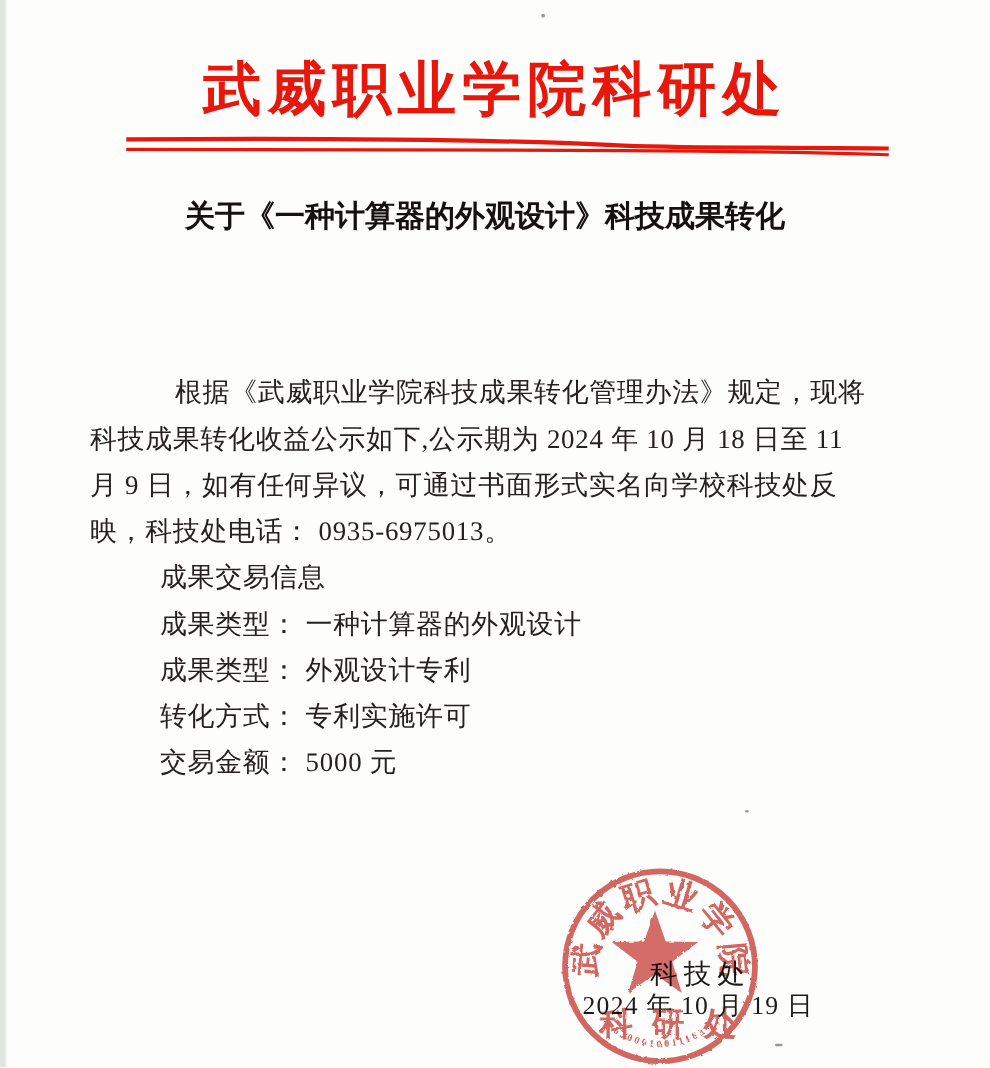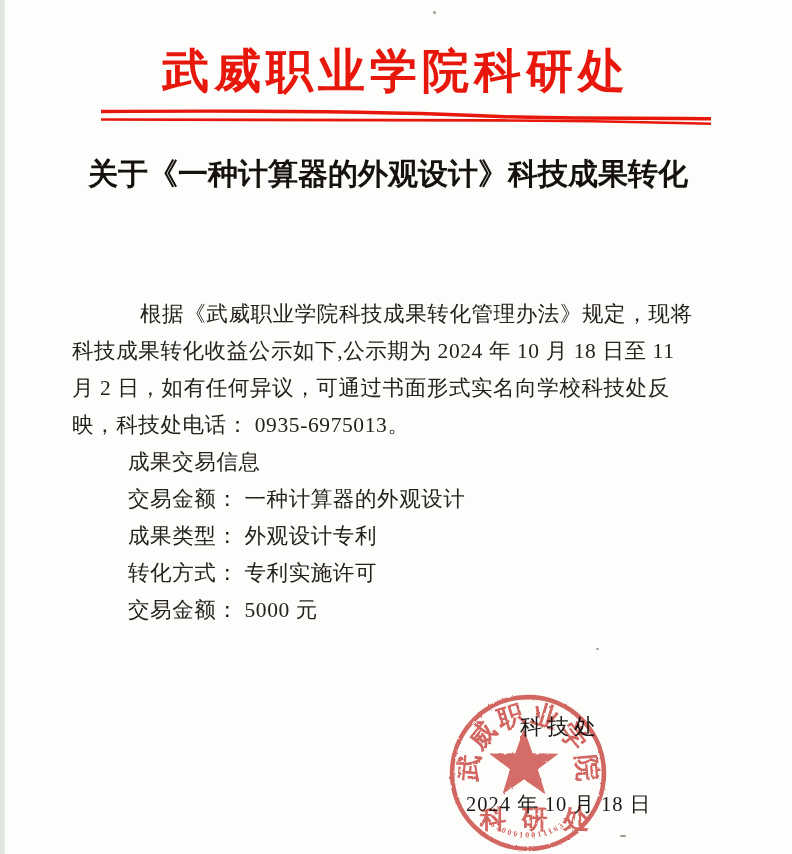--- a/index.html
+++ b/index.html
@@ -20,33 +20,33 @@
   .letterhead{
     position:absolute;top:40px;left:0;width:100%;
     text-align:center;margin:0;
     font-size:47px;font-weight:bold;letter-spacing:5px;
     color:#e8170b;
   }
   .rule{position:absolute;left:99px;top:107px;}
   .doc-title{
     position:absolute;top:149px;left:0;right:16px;
     text-align:center;color:#14110f;
-    font-size:30px;font-weight:bold;line-height:50px;
+    font-size:24px;font-weight:bold;line-height:50px;
   }
   .doc-body{
     position:absolute;top:276px;left:72px;width:634px;
     color:#24211e;font-size:21.5px;line-height:37px;
     letter-spacing:0.6px;
     margin-top:20px;
   }
   .bline{white-space:nowrap;}
   .indent-para{text-indent:68px;}
   .indent-item{padding-left:56px;}
   .signoff-office{
-    position:absolute;left:520px;top:712px;
+    position:absolute;left:520px;top:764px;
     color:#1c1a18;font-size:22px;letter-spacing:5px;white-space:nowrap;
   }
   .signoff-date{
     position:absolute;left:466px;top:790px;
     color:#1c1a18;font-size:20.5px;letter-spacing:1px;white-space:nowrap;
   }
   .seal{
     position:absolute;left:446px;top:692px;width:164px;height:162px;
     mix-blend-mode:multiply;opacity:0.9;
   }
@@ -72,31 +72,31 @@
     <path d="M2,12.5 C180,11.8 320,12.8 400,13.4 C470,13.8 560,15.2 612,16.8" stroke="#e8170b" stroke-width="2.6" fill="none"></path>
   </svg>
 
   <div class="doc-title">
     <div>关于《一种计算器的外观设计》科技成果转化</div>
   </div>
 
   <div class="doc-body">
     <div class="bline indent-para">根据《武威职业学院科技成果转化管理办法》规定，现将</div>
     <div class="bline">科技成果转化收益公示如下,公示期为 2024 年 10 月 18 日至 11</div>
-    <div class="bline">月 2 日，如有任何异议，可通过书面形式实名向学校科技处反</div>
+    <div class="bline">月 9 日，如有任何异议，可通过书面形式实名向学校科技处反</div>
     <div class="bline">映，科技处电话： 0935-6975013。</div>
     <div class="bline indent-item">成果交易信息</div>
-    <div class="bline indent-item">交易金额： 一种计算器的外观设计</div>
+    <div class="bline indent-item">成果类型： 一种计算器的外观设计</div>
     <div class="bline indent-item">成果类型： 外观设计专利</div>
     <div class="bline indent-item">转化方式： 专利实施许可</div>
     <div class="bline indent-item">交易金额： 5000 元</div>
   </div>
 
   <div class="signoff-office">科技处</div>
-  <div class="signoff-date">2024 年 10 月 18 日</div>
+  <div class="signoff-date">2024 年 10 月 19 日</div>
 
   <svg class="seal" viewBox="0 0 160 160" aria-hidden="true">
     <defs>
       <filter id="stamp-rough" x="-10%" y="-10%" width="120%" height="120%">
         <feTurbulence type="fractalNoise" baseFrequency="0.25" numOctaves="2" result="n"></feTurbulence>
         <feDisplacementMap in="SourceGraphic" in2="n" scale="2.4"></feDisplacementMap>
       </filter>
       <path id="seal-bottom-arc" d="M 19.9,101.9 A 64 64 0 0 0 140.1,101.9" fill="none"></path>
     </defs>
     <g filter="url(#stamp-rough)" opacity="0.88">

